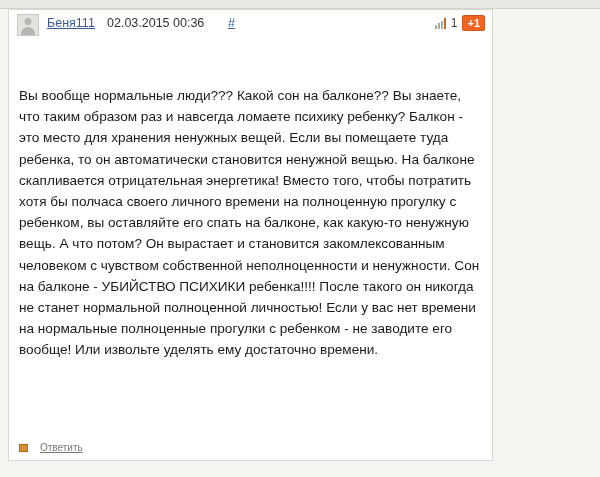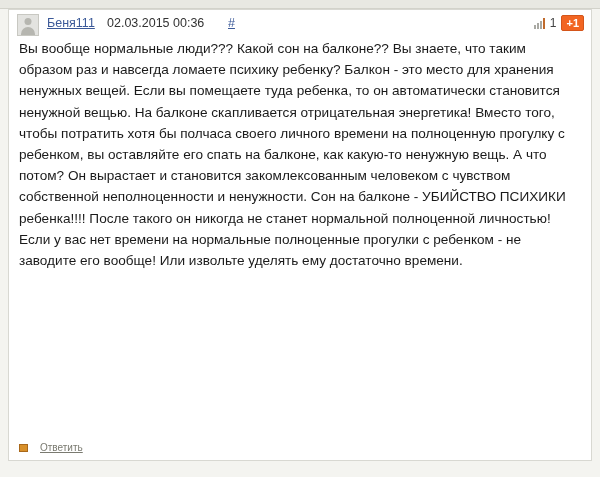--- a/index.html
+++ b/index.html
@@ -26,21 +26,21 @@
     left: 0;
     width: 600px;
     height: 8px;
     background: #e8e8e2;
     border-bottom: 1px solid #d2d2ca;
   }
   .post {
     position: absolute;
     top: 9px;
     left: 8px;
-    width: 584px;
+    width: 485px;
     height: 452px;
     background: #ffffff;
     border: 1px solid #d8d8d2;
     box-sizing: border-box;
   }
   .post-header {
     position: relative;
     height: 26px;
     padding: 5px 8px 0 8px;
     box-sizing: border-box;
@@ -143,20 +143,21 @@
   .post-body {
     padding: 2px 10px 0 10px;
   }
   .post-text {
     font-size: 13.6px;
     line-height: 21.2px;
     color: #1a1a1a;
     font-family: "Liberation Sans", sans-serif;
     white-space: pre-wrap;
     text-align: left;
+    margin-top: 47px;
   }
   .post-footer {
     position: absolute;
     left: 10px;
     bottom: 7px;
     display: flex;
     align-items: center;
     gap: 12px;
   }
   .reply-icon {

